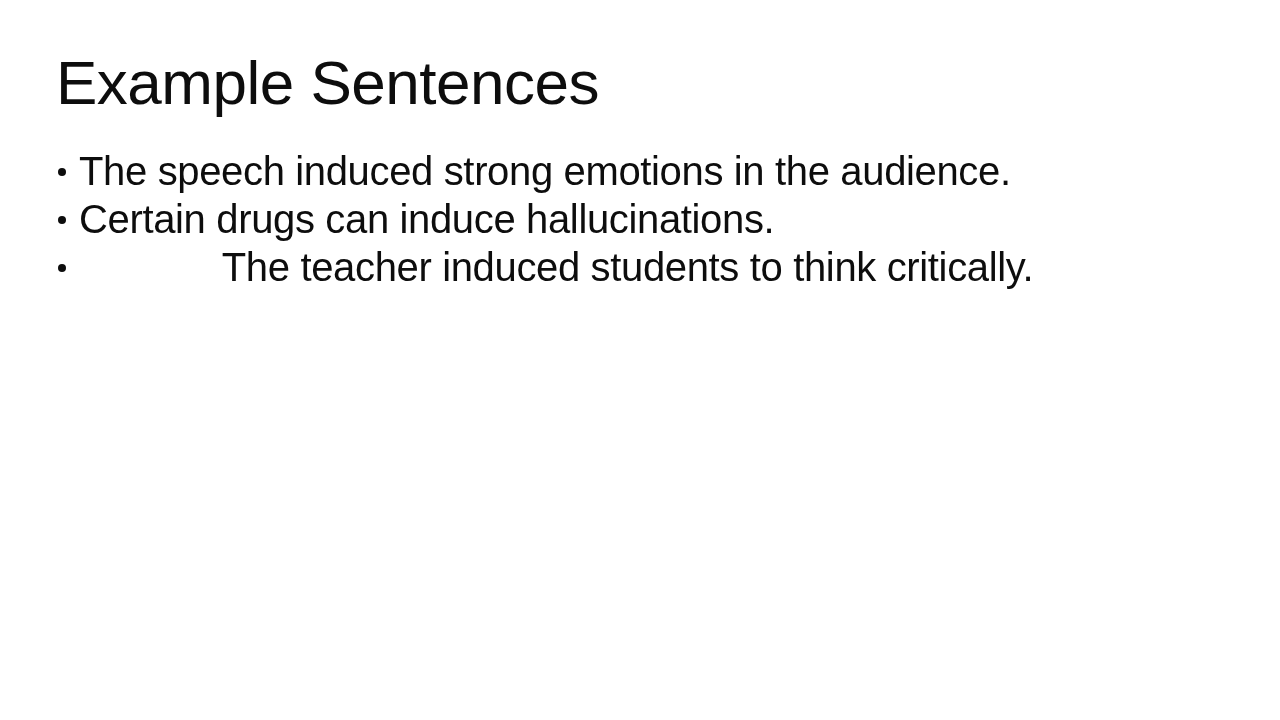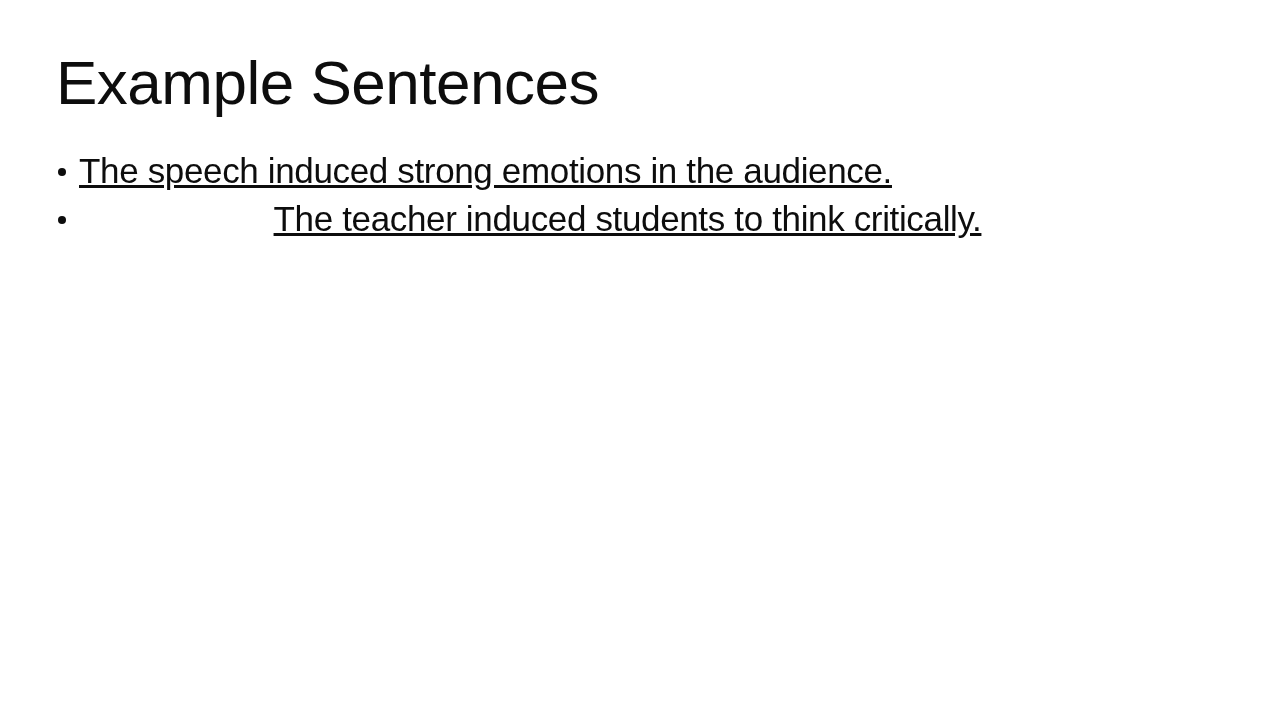--- a/index.html
+++ b/index.html
@@ -44,27 +44,26 @@
     list-style: none;
     margin: 0;
     padding: 0;
   }
 
   .bullet-item {
     position: relative;
     display: block;
     padding-left: 23px;
     margin: 0 0 10px 0;
-    font-size: 35px;
+    font-size: 40px;
     line-height: 38px;
     font-weight: 400;
     letter-spacing: -0.35px;
     color: #0d0d0d;
     white-space: nowrap;
-    text-decoration: underline;
   }
 
   .bullet-item:last-child {
     margin-bottom: 0;
     text-align: center;
   }
 
   .bullet-dot {
     position: absolute;
     left: 2px;
@@ -87,20 +86,24 @@
 
   <h1 class="slide-title">Example Sentences</h1>
 
   <ul class="body-list">
 
     <li class="bullet-item">
       <span class="bullet-dot"></span>
       <span class="bullet-text">The speech induced strong emotions in the audience.</span>
     </li>
 
+    <li class="bullet-item">
+      <span class="bullet-dot"></span>
+      <span class="bullet-text">Certain drugs can induce hallucinations.</span>
+    </li>
 
     <li class="bullet-item">
       <span class="bullet-dot"></span>
       <span class="bullet-text">The teacher induced students to think critically.</span>
     </li>
 
   </ul>
 
 </div>
 

